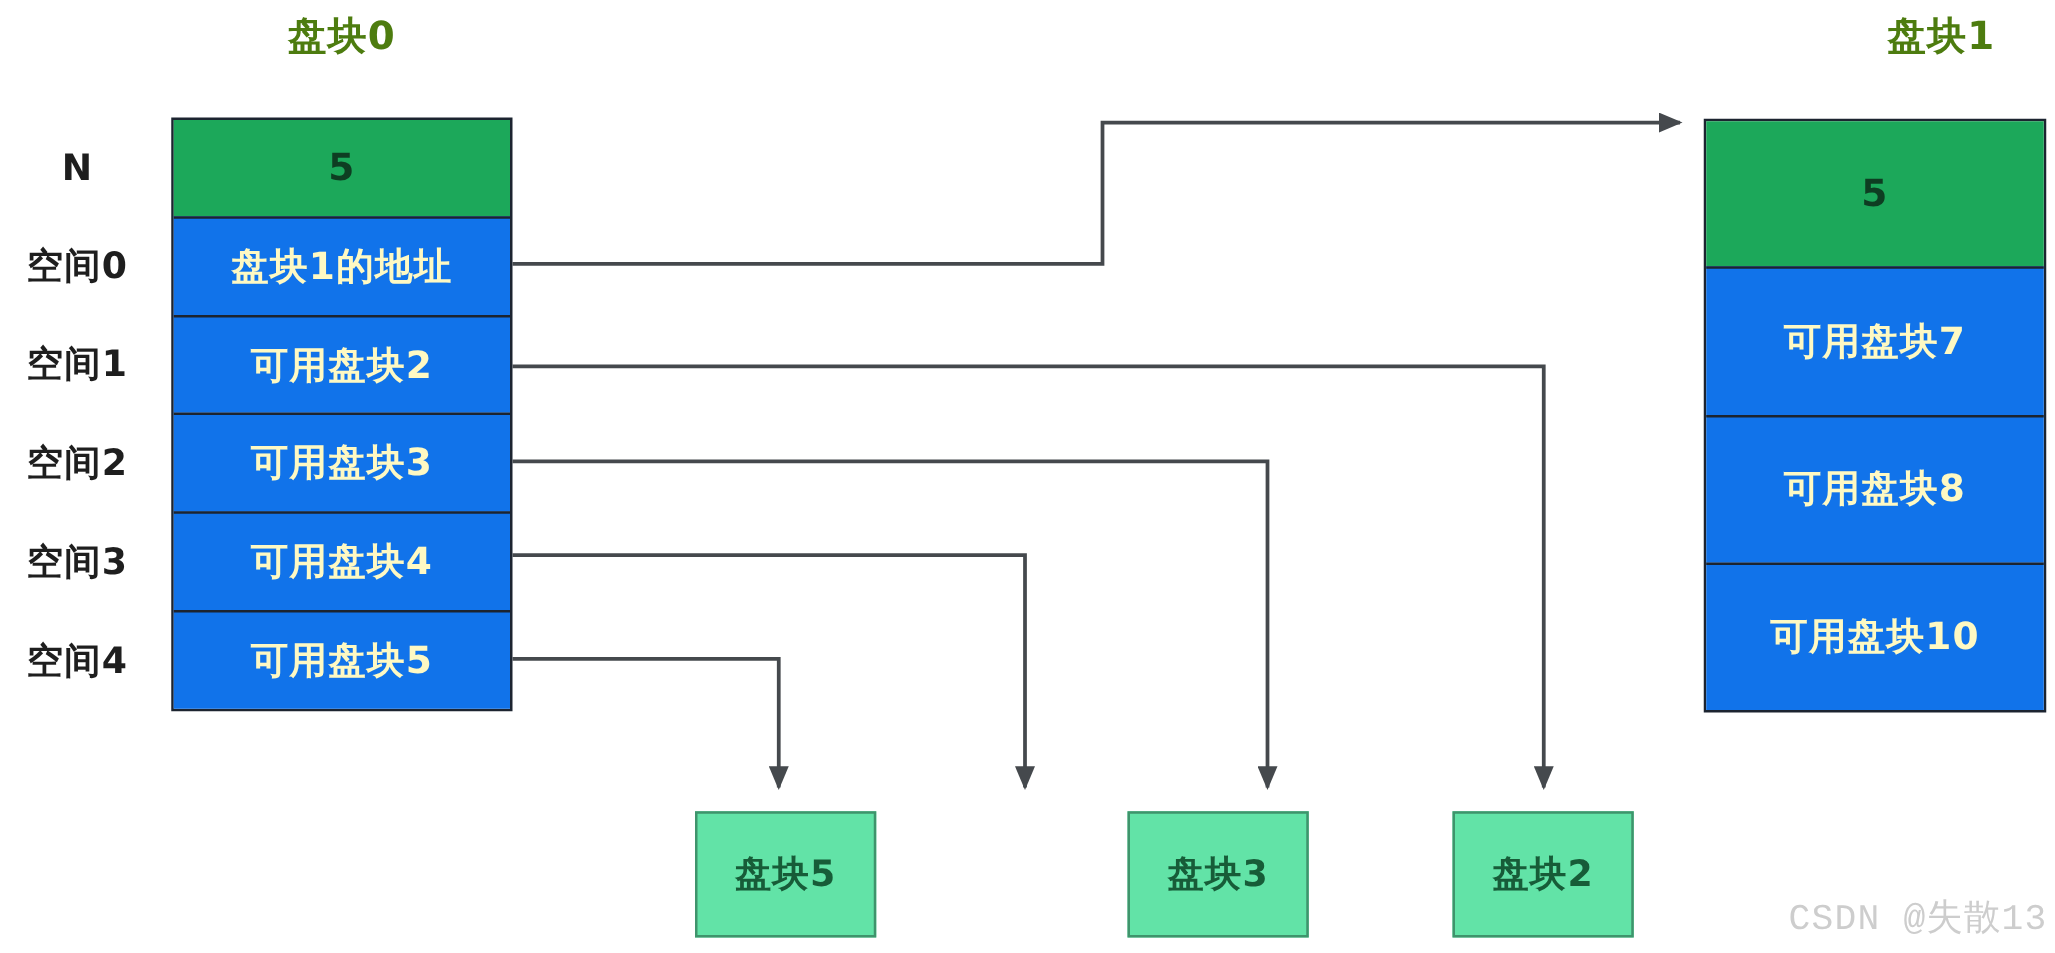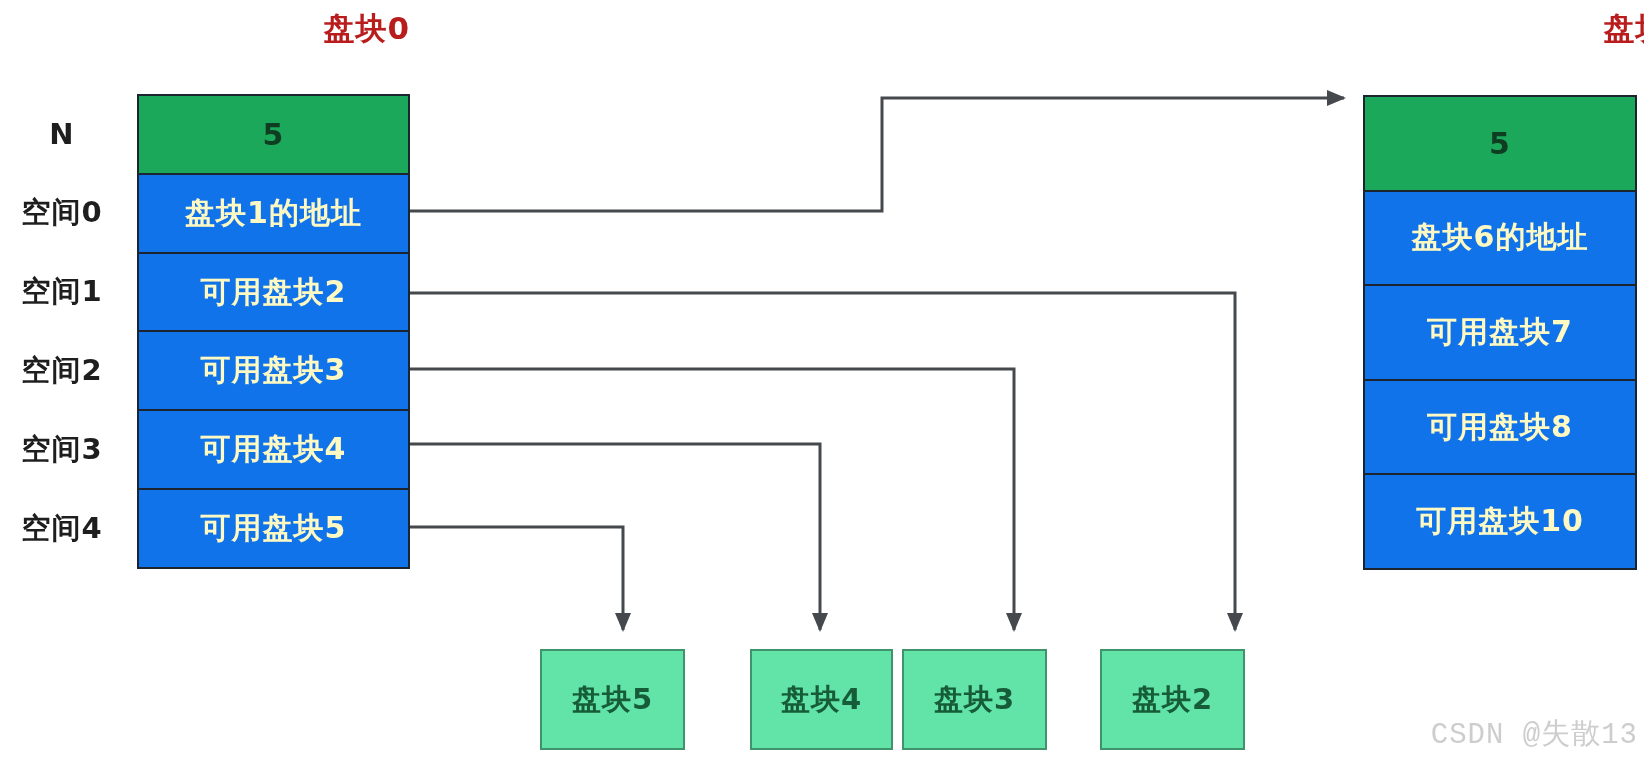--- a/index.html
+++ b/index.html
@@ -5,22 +5,22 @@
   html,body{margin:0;padding:0;background:#ffffff;}
   .canvas{
     position:relative;
     width:1644px;height:762px;
     background:#ffffff;
     font-family:"DejaVu Sans","Liberation Sans",sans-serif;
     overflow:hidden;
   }
   .title{
     position:absolute;top:8px;
-    font-size:31px;font-weight:bold;color:#b91c1c;
-    text-align:right;letter-spacing:1px;
+    font-size:31px;font-weight:bold;color:#4d7c0f;
+    text-align:center;letter-spacing:1px;
   }
   .title.left{left:137px;width:273px;}
   .title.right{left:1416px;width:274px;}
 
   .row-labels{
     position:absolute;left:0;top:94px;width:124px;height:475px;
     display:flex;flex-direction:column;
   }
   .row-label{
     flex:1;display:flex;align-items:center;justify-content:center;
@@ -42,24 +42,24 @@
   .cell.header{background:#1ca85a;color:#0e3d22;}
 
   .arrows{position:absolute;left:0;top:0;pointer-events:none;}
 
   .free-box{
     position:absolute;top:649px;height:101px;
     background:#62e3a7;border:2px solid #3f946c;box-sizing:border-box;
     display:flex;align-items:center;justify-content:center;
     font-size:29px;font-weight:bold;color:#175c38;letter-spacing:1px;
   }
-  .free-box.b5{left:540px;width:145px;}
+  .free-box.b5{left:556px;width:145px;}
   .free-box.b4{left:750px;width:143px;}
   .free-box.b3{left:902px;width:145px;}
-  .free-box.b2{left:1100px;width:145px;}
+  .free-box.b2{left:1162px;width:145px;}
 
   .watermark{
     position:absolute;top:714px;right:6px;
     font-size:29px;color:#cdcdcd;letter-spacing:1px;
     font-family:Liberation Mono, monospace;
   }
 </style>
 </head>
 <body>
 
@@ -81,39 +81,37 @@
     <div class="cell header">5</div>
     <div class="cell">盘块1的地址</div>
     <div class="cell">可用盘块2</div>
     <div class="cell">可用盘块3</div>
     <div class="cell">可用盘块4</div>
     <div class="cell">可用盘块5</div>
   </div>
 
   <div class="block right">
     <div class="cell header">5</div>
-    <div class="cell">盘块6的地址</div>
     <div class="cell">可用盘块7</div>
     <div class="cell">可用盘块8</div>
     <div class="cell">可用盘块10</div>
   </div>
 
   <svg class="arrows" width="1644" height="762" viewBox="0 0 1644 762">
     <defs>
       <marker id="ah" markerUnits="userSpaceOnUse" markerWidth="20" markerHeight="16" refX="17" refY="8" orient="auto">
         <path d="M0,0 L19,8 L0,16 Z" fill="#45494d"></path>
       </marker>
     </defs>
     <path d="M410,211 L882,211 L882,98 L1344,98" fill="none" stroke="#45494d" stroke-width="3" marker-end="url(#ah)"></path>
     <path d="M410,293 L1235,293 L1235,630" fill="none" stroke="#45494d" stroke-width="3" marker-end="url(#ah)"></path>
     <path d="M410,369 L1014,369 L1014,630" fill="none" stroke="#45494d" stroke-width="3" marker-end="url(#ah)"></path>
     <path d="M410,444 L820,444 L820,630" fill="none" stroke="#45494d" stroke-width="3" marker-end="url(#ah)"></path>
     <path d="M410,527 L623,527 L623,630" fill="none" stroke="#45494d" stroke-width="3" marker-end="url(#ah)"></path>
   </svg>
 
   <div class="free-box b5">盘块5</div>
-  <div class="free-box b4">盘块4</div>
   <div class="free-box b3">盘块3</div>
   <div class="free-box b2">盘块2</div>
 
   <div class="watermark">CSDN @失散13</div>
 
 </div>
 
 </body></html>

